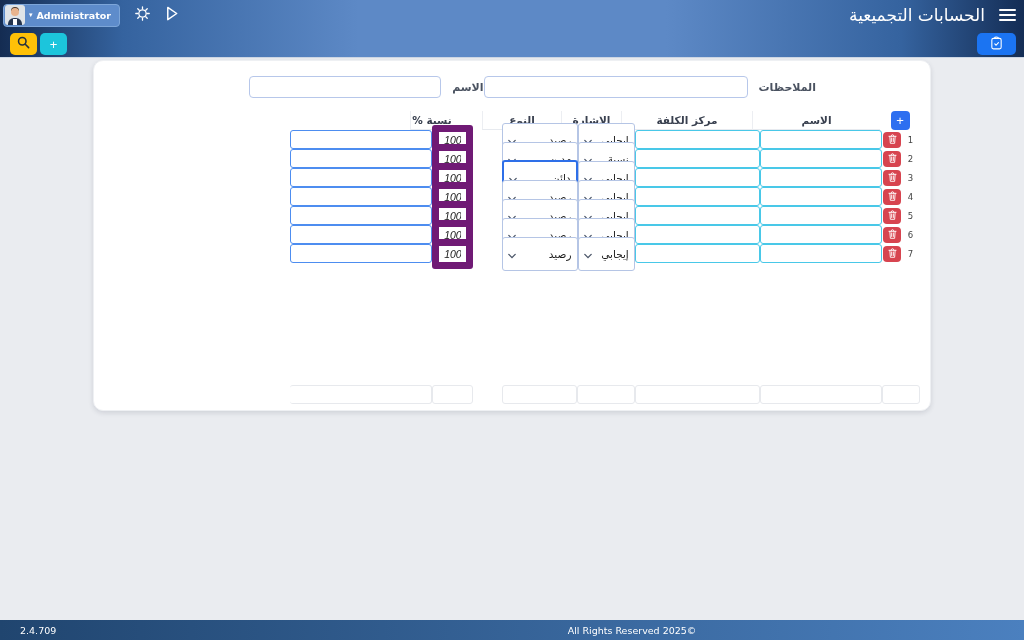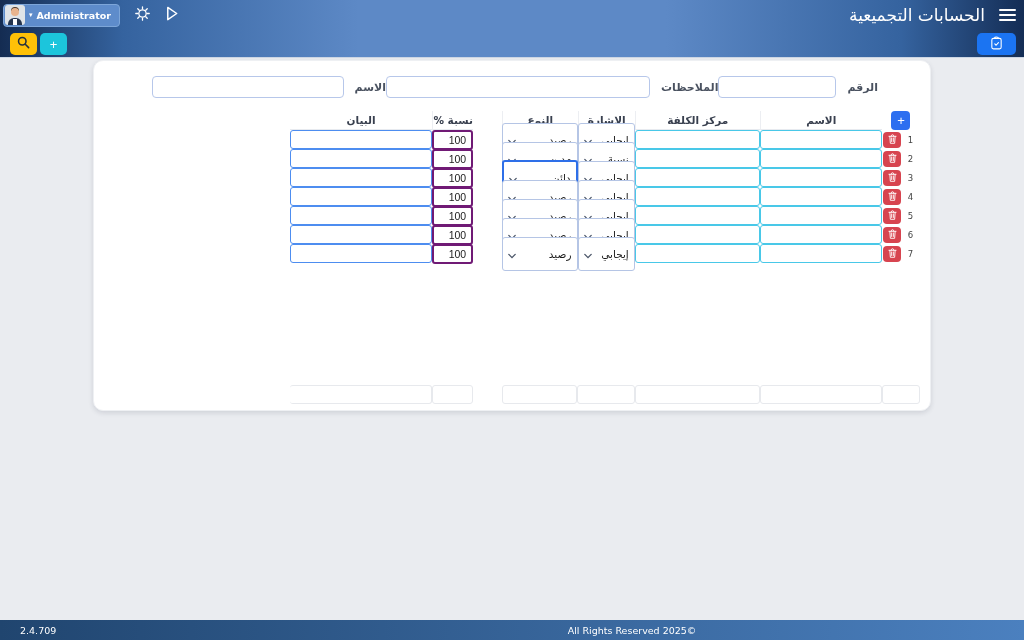--- a/index.html
+++ b/index.html
@@ -68,21 +68,21 @@
 
   .trow { display:flex; height:19px; }
   .cell { display:flex; align-items:center; }
   .num-cell { width:40px; }
   .rownum { width:19px; text-align:center; font-size:8.5px; color:#444; }
   .trash-btn { width:18px; height:16px; background:#d7444f; border:none; border-radius:4px;
     cursor:pointer; display:flex; align-items:center; justify-content:center; padding:0; }
   .inp { width:100%; height:19px; border-radius:3px; background:#fff; outline:none; font-size:10.5px; }
   .inp.cyan { border:1px solid #49c8e8; }
   .inp.blue { border:1px solid #4d8df0; }
-  .inp.pct { border:2px solid #701a75; direction:ltr; text-align:right; padding:8px 5px; color:#1a1a1a; }
+  .inp.pct { border:7px solid #701a75; direction:ltr; text-align:right; padding:8px 5px; color:#1a1a1a;font-style:italic; }
   .select { width:100%; height:19px; border:1px solid #b5c5e5; border-radius:3px; background:#fff;
     display:flex; align-items:center; justify-content:space-between; padding:16px 5px; cursor:pointer; }
   .select.focused { border:2px solid #2e6fe8; }
   .select .stext { font-size:10.5px; color:#1a1a1a; }
 
   .spacer { flex:1; }
   .tfoot-row { display:flex; height:19px; margin:0 10px 6px auto; width:630px; }
   .tfoot-row .fcell { border:1px solid #e7e9ed; border-radius:3px; background:#fff; }
 
   
@@ -159,24 +159,20 @@
           <path d="M5.8 10.2 l1.7 1.7 l3-3.3"></path>
         </svg>
       </span>
     </button>
   </div>
 </div>
 
 <div class="card">
 
   <div class="form-row">
-    <div class="fgroup">
-      <span class="flabel">الرقم</span>
-      <input class="finput w-num" value="" style="">
-    </div>
     <div class="gap1"></div>
     <div class="fgroup">
       <span class="flabel">الملاحظات</span>
       <input class="finput w-notes" value="" style="">
     </div>
     <div class="fgroup">
       <span class="flabel">الاسم</span>
       <input class="finput w-name" value="" style="">
     </div>
   </div>
@@ -184,21 +180,20 @@
   <div class="tbl">
     <div class="thead">
       <div class="hcell c-num">
         <button class="add-btn">+</button>
       </div>
       <div class="hcell c-acc">الاسم</div>
       <div class="hcell c-cc">مركز الكلفة</div>
       <div class="hcell c-sign">الإشارة</div>
       <div class="hcell c-type">النوع</div>
       <div class="hcell c-pct">نسبة %</div>
-      <div class="hcell c-note">البيان</div>
     </div>
     <div>
   <div class="trow">
     <div class="cell num-cell">
       <span class="rownum">1</span>
       <button class="trash-btn">
         <span>
           <svg width="9" height="10" viewBox="0 0 12 14" fill="none" stroke="#fff" stroke-width="1.3" stroke-linecap="round">
             <path d="M1 3.2h10"></path>
                   <path d="M4.2 3 Q4.2 1 6 1 Q7.8 1 7.8 3"></path>

